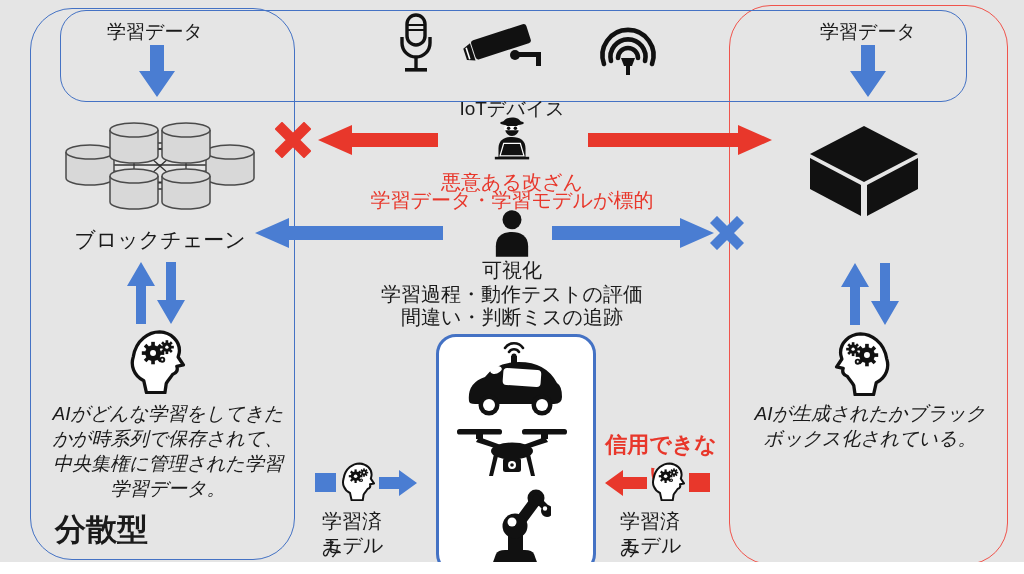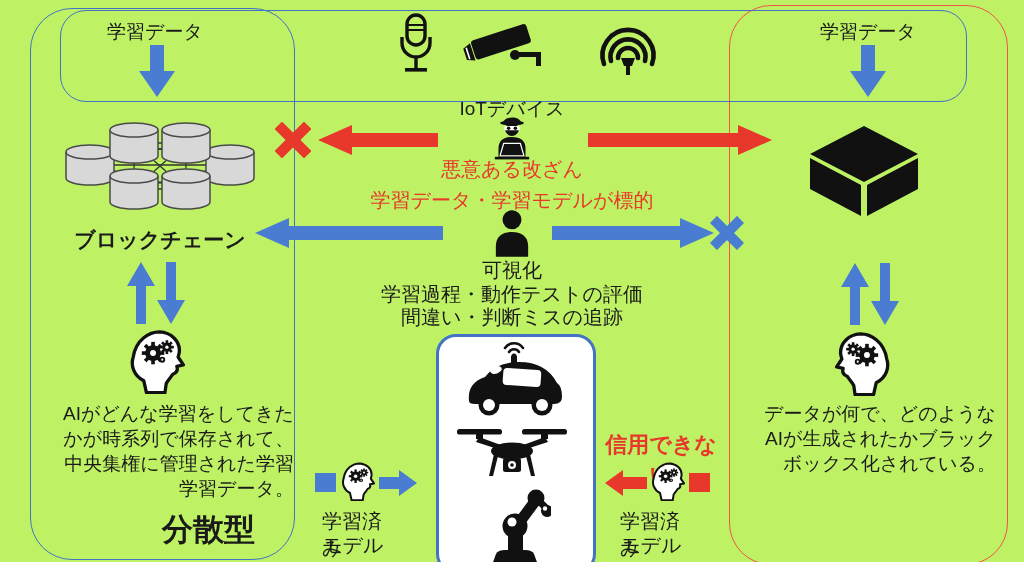--- a/index.html
+++ b/index.html
@@ -1,29 +1,29 @@
 <!DOCTYPE html>
 <html><head>
 <meta charset="utf-8">
 <style>
   html,body{margin:0;padding:0;background:#fff;}
   #canvas{
-    position:relative;width:1024px;height:562px;background:#bef264;overflow:hidden;
+    position:relative;width:1024px;height:562px;background:#e5e5e5;overflow:hidden;
     font-family:"Liberation Sans","DejaVu Sans",sans-serif;color:#1a1a1a;
   }
   .abs{position:absolute;}
   .container{position:absolute;border:1.6px solid #4472C4;border-radius:42px;background:transparent;}
   .container.red{border-color:#F0544C;}
   .topbox{position:absolute;border:1.6px solid #4472C4;border-radius:26px;background:transparent;}
   .lbl{position:absolute;font-size:19px;text-align:center;}
   .nodelbl{position:absolute;font-size:21px;text-align:center;}
   .redtxt{color:#E8372B;}
   .midtxt{position:absolute;font-size:20px;text-align:center;}
-  .par{position:absolute;font-size:19px;line-height:25px;text-align:right;}
-  .title{position:absolute;font-weight:bold;text-align:right;}
+  .par{position:absolute;font-size:19px;line-height:25px;text-align:center;font-style:italic;}
+  .title{position:absolute;font-weight:bold;text-align:left;}
   .minilbl{position:absolute;font-size:22px;font-weight:bold;text-align:center;}
   .modellbl{position:absolute;font-size:20px;text-align:left;}
   .centerbox{position:absolute;border:3px solid #4472C4;border-radius:20px;background:#fff;}
   svg{display:block;}
 </style>
 </head>
 <body>
 
 <div id="canvas">
 
@@ -143,21 +143,21 @@
       <path d="M46,10 L46,36 A24,7 0 0 0 94,36 L94,10"></path>
         <ellipse cx="70" cy="10" rx="24" ry="7"></ellipse>
       <path d="M98,10 L98,36 A24,7 0 0 0 146,36 L146,10"></path>
         <ellipse cx="122" cy="10" rx="24" ry="7"></ellipse>
       <path d="M46,56 L46,82 A24,7 0 0 0 94,82 L94,56"></path>
         <ellipse cx="70" cy="56" rx="24" ry="7"></ellipse>
       <path d="M98,56 L98,82 A24,7 0 0 0 146,82 L146,56"></path>
         <ellipse cx="122" cy="56" rx="24" ry="7"></ellipse>
     </g>
   </svg>
-  <div class="nodelbl" style="left:60px;top:226px;width:200px;font-weight:bold;">ブロックチェーン</div>
+  <div class="nodelbl" style="left:60px;top:226px;width:200px;">ブロックチェーン</div>
 
   <svg class="abs" style="left:806px;top:124px" width="116" height="94" viewBox="0 0 116 94">
     <g fill="#111">
       <polygon points="58,2 112,30 58,58 4,30"></polygon>
       <polygon points="4,34 55,61 55,92 4,65"></polygon>
       <polygon points="61,61 112,34 112,65 61,92"></polygon>
     </g>
   </svg>
 
   <svg class="abs" style="left:275px;top:122px" width="36" height="36">
@@ -175,21 +175,21 @@
       <circle cx="43.5" cy="35" r="3.4"></circle>
       <circle cx="56.5" cy="35" r="3.4"></circle>
       <path d="M24,92 L24,74 C24,59 34,52 50,52 C66,52 76,59 76,74 L76,92 Z"></path>
       <path d="M34,64 L66,64 L73,88 L27,88 Z" stroke="#fff" stroke-width="2.4"></path>
       <rect x="17" y="90" width="66" height="5"></rect>
     </g>
   </svg>
   <svg class="abs" style="left:588px;top:125px" width="184" height="30">
     <polygon points="0,8 150,8 150,0 184,15 150,30 150,22 0,22" fill="#E8372B"></polygon>
   </svg>
-  <div class="midtxt redtxt" style="left:362px;top:156px;width:300px;text-align:center;">悪意ある改ざん</div>
+  <div class="midtxt redtxt" style="left:362px;top:169px;width:300px;text-align:center;">悪意ある改ざん</div>
   <div class="midtxt redtxt" style="left:337px;top:187px;width:350px;">学習データ・学習モデルが標的</div>
 
   <svg class="abs" style="left:493px;top:208px" width="38" height="50" viewBox="0 0 80 100">
     <g fill="#111">
       <circle cx="40" cy="22" r="20"></circle>
       <path d="M6,100 L6,78 C6,56 22,48 40,48 C58,48 74,56 74,78 L74,100 Z"></path>
     </g>
   </svg>
   <svg class="abs" style="left:255px;top:218px" width="188" height="30">
     <polygon points="188,8 34,8 34,0 0,15 34,30 34,22 188,22" fill="#4A7DD2"></polygon>
@@ -222,21 +222,20 @@
 
   <div class="par" style="left:42px;top:401px;width:252px;">
     <div>AIがどんな学習をしてきた</div>
     <div>かが時系列で保存されて、</div>
     <div>中央集権に管理された学習</div>
     <div>学習データ。</div>
   </div>
   <div class="title" style="left:55px;top:509px;width:200px;font-size:31px;">分散型</div>
 
   <div class="par" style="left:744px;top:401px;width:252px;">
-    <div>データが何で、どのような</div>
     <div>AIが生成されたかブラック</div>
     <div>ボックス化されている。</div>
   </div>
   <div class="title" style="left:770px;top:511px;width:200px;font-size:28px;margin-top:48px;">中央集権型</div>
 
   <div class="centerbox" style="left:436px;top:334px;width:154px;height:234px;"></div>
 
   <svg class="abs" style="left:462px;top:339px" width="102" height="82" viewBox="0 0 102 82">
     <g fill="#111">
       <g fill="none" stroke="#111" stroke-width="2.6" stroke-linecap="round">

